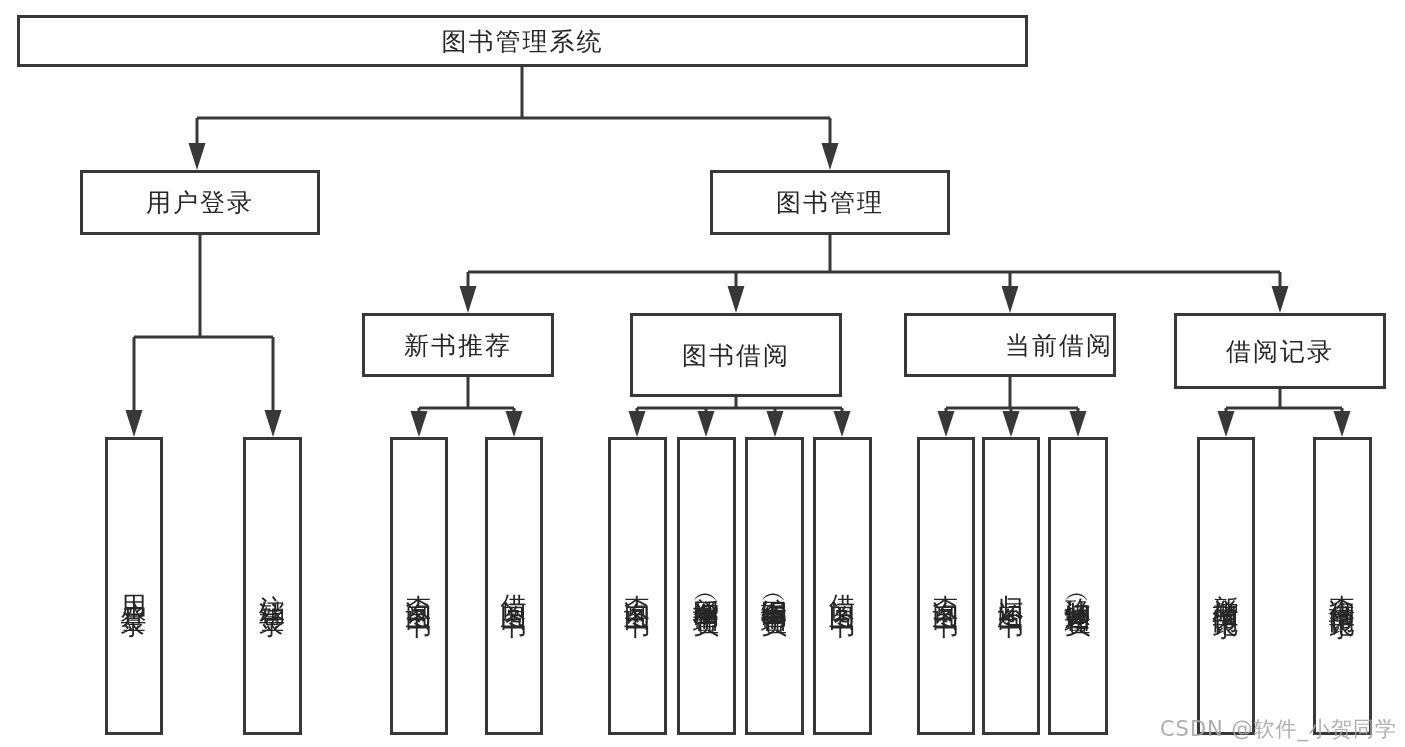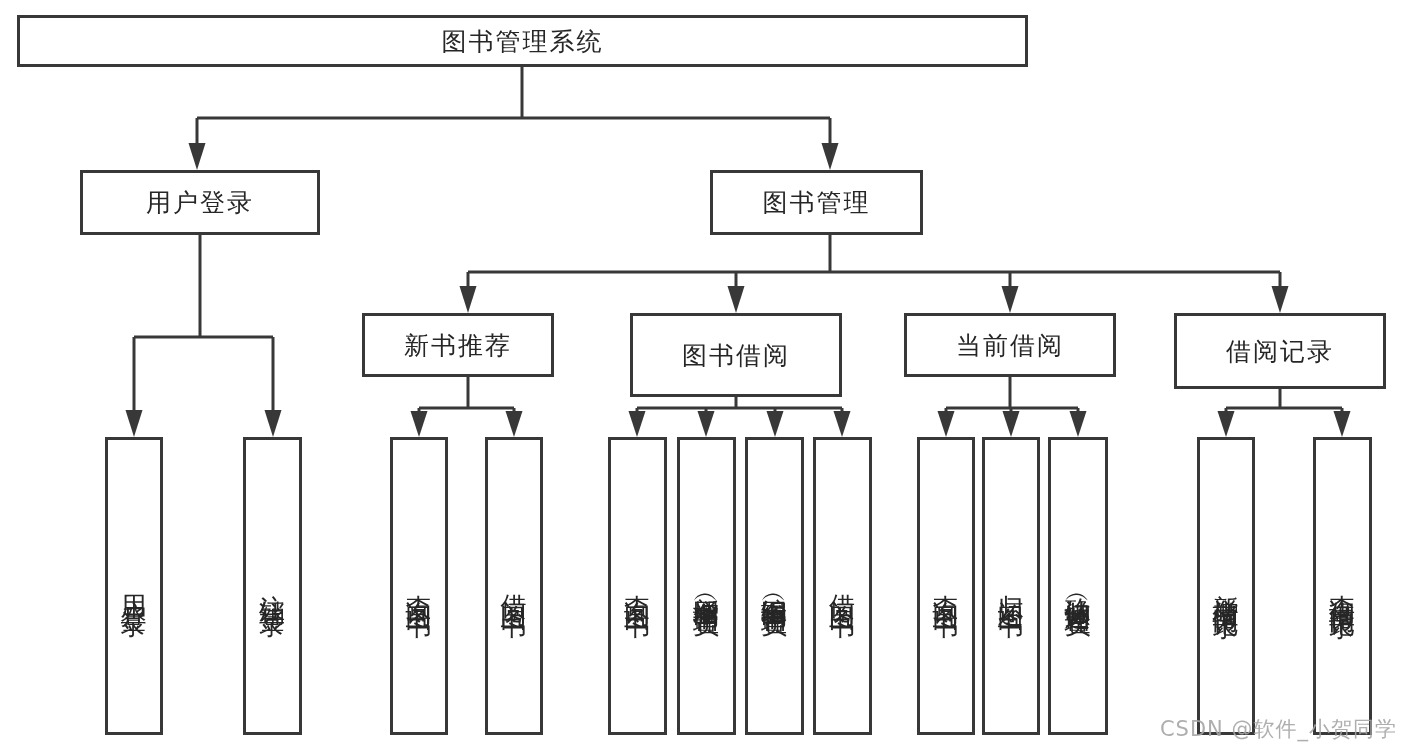--- a/index.html
+++ b/index.html
@@ -103,31 +103,31 @@
     </g>
   </svg>
 
   <div class="node h" style="left:17px; top:15px; width:1011px; height:52px;">
     <span>图书管理系统</span>
   </div>
 
   <div class="node h" style="left:80px; top:170px; width:240px; height:65px;">
     <span>用户登录</span>
   </div>
-  <div class="node h" style="left:710px; top:170px; width:213px; height:65px;">
+  <div class="node h" style="left:710px; top:170px; width:240px; height:65px;">
     <span>图书管理</span>
   </div>
 
   <div class="node h" style="left:362px; top:313px; width:192px; height:64px;">
     <span>新书推荐</span>
   </div>
   <div class="node h" style="left:630px; top:313px; width:212px; height:84px;">
     <span>图书借阅</span>
   </div>
-  <div class="node h" style="left:904px; top:313px; width:212px; height:64px;">
+  <div class="node h" style="left:904px; top:313px; width:212px; height:64px;justify-content:flex-end;">
     <span>当前借阅</span>
   </div>
   <div class="node h" style="left:1174px; top:313px; width:212px; height:76px;">
     <span>借阅记录</span>
   </div>
 
   <div class="node v" style="left:105px; top:437px; width:58px; height:298px;">
     <span>用户登录</span>
   </div>
   <div class="node v" style="left:243px; top:437px; width:59px; height:298px;">

